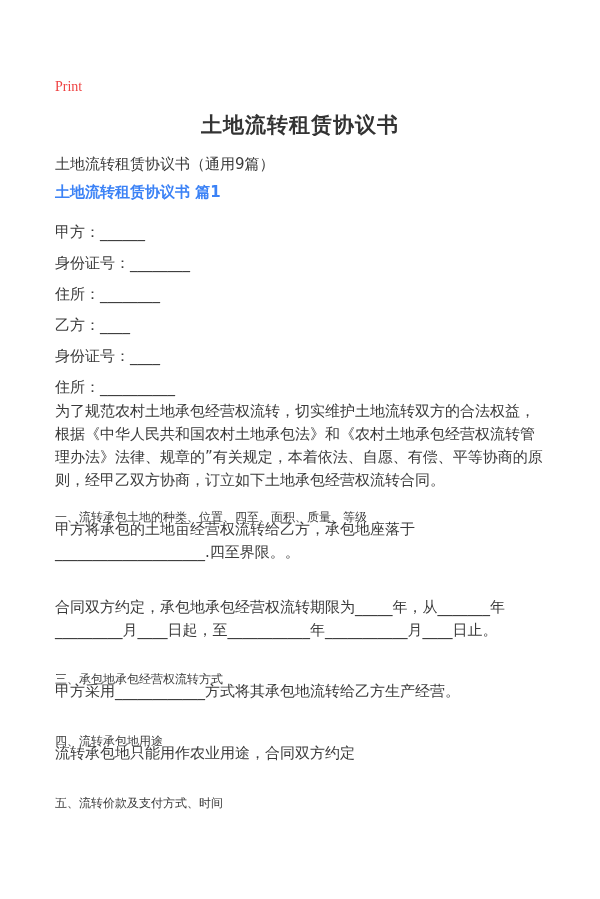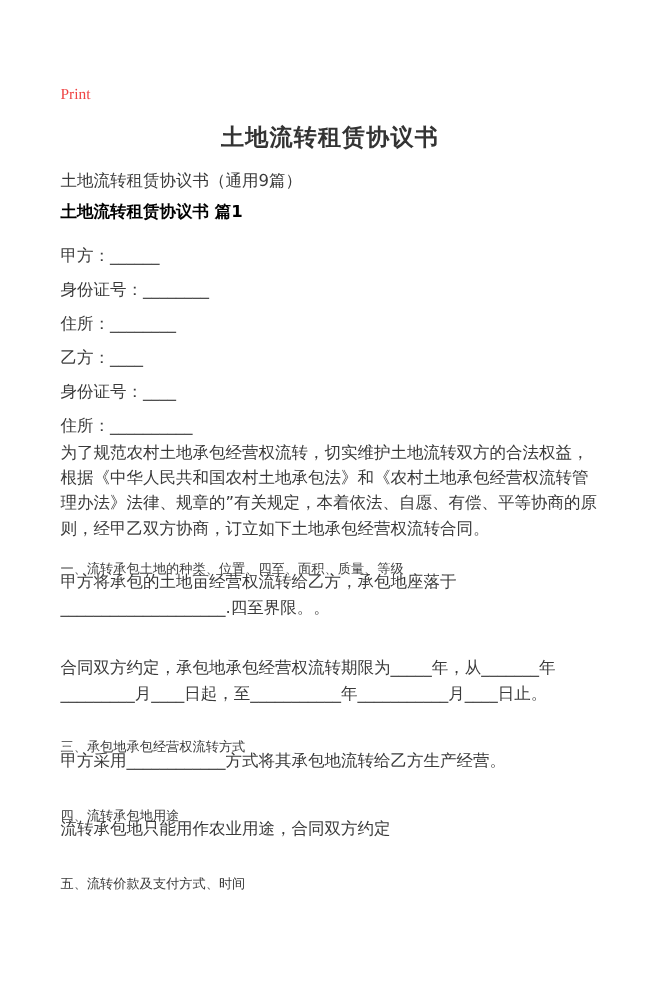--- a/index.html
+++ b/index.html
@@ -41,21 +41,21 @@
     color: #333333;
     letter-spacing: 1px;
     margin: 0;
   }
   .doc-subtitle {
     font-size: 15px;
   }
   .part-heading {
     font-size: 15px;
     font-weight: 700;
-    color: #000000;
+    color: #3b82f6;
   }
   .field-row {
     font-size: 15px;
     white-space: nowrap;
   }
   .field-blank {
     letter-spacing: 0;
   }
   .body-text {
     font-size: 15px;

